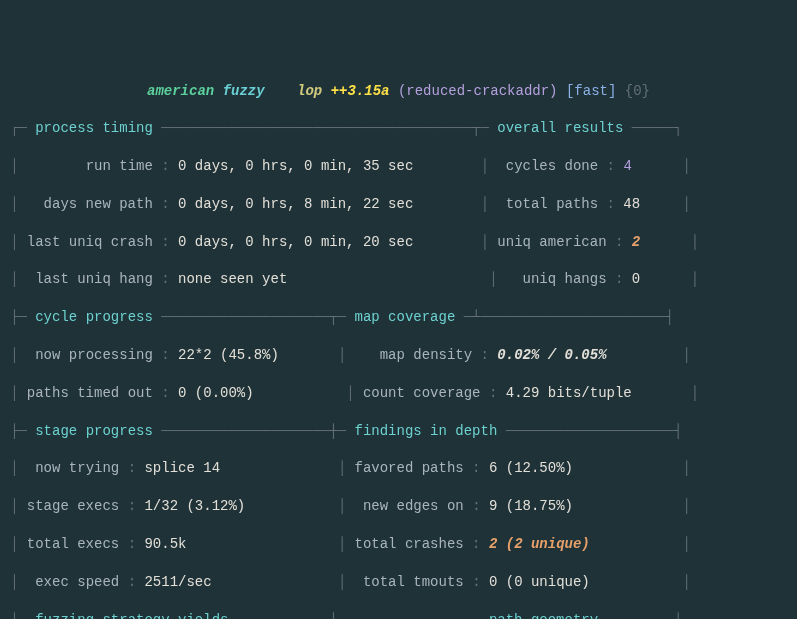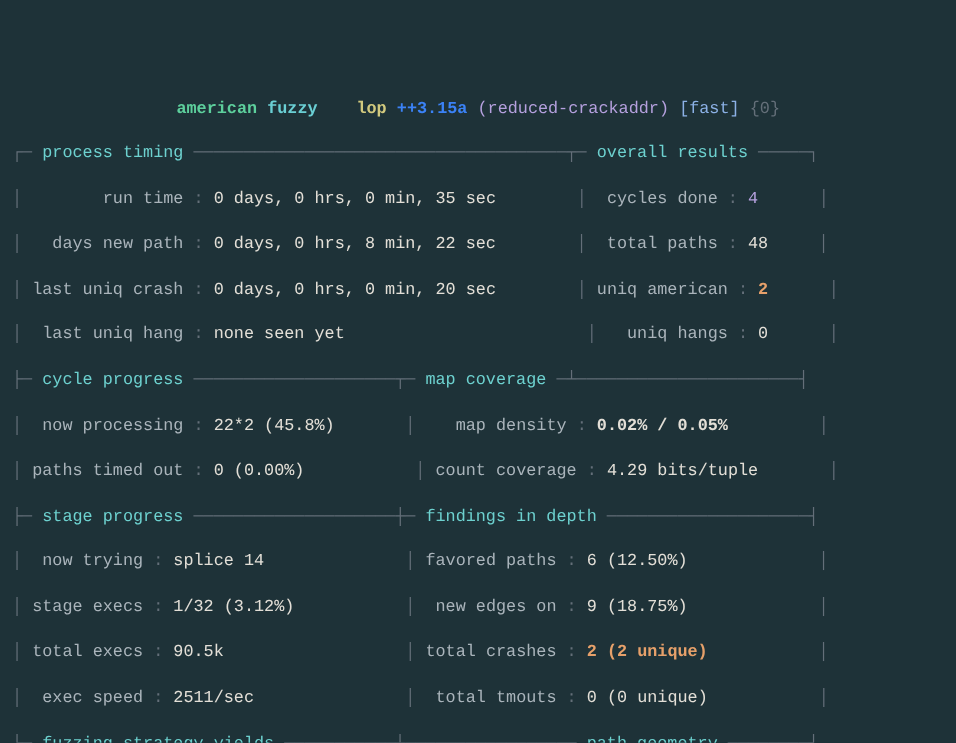--- a/index.html
+++ b/index.html
@@ -12,28 +12,28 @@
     width: 797px;
     height: 619px;
     padding: 6px 10px 10px 10px;
     white-space: pre;
     overflow: hidden;
   }
   .title-row { text-align: center; }
   .c-green  { color: #5dcf9c; }
   .c-teal   { color: #6acfd4; }
   .c-yellow { color: #d1c97e; margin-left: 24px; }
-  .c-pink   { color: #3b82f6; }
+  .c-pink   { color: #fde047; }
   .c-purple { color: #b5a0de; }
   .c-blue   { color: #8cb1e6; }
   .c-white  { color: #e3dfd7; text-align: right; }
   .c-orange { color: #e6a06a; }
   .c-dim    { color: #646f79; }
   .c-cyan   { color: #6dd1cf; }
-  .bold { font-weight: bold; }
+  .bold { font-weight: bold; font-style: italic; }
   .row { display: block; }
 </style>
 </head>
 <body>
 
 
 
 <div class="title-row"><span class="c-green bold">american</span> <span class="c-teal bold">fuzzy</span> <span class="c-yellow bold">lop</span> <span class="c-pink bold">++3.15a</span> <span class="c-purple">(reduced-crackaddr)</span> <span class="c-blue">[fast]</span> <span class="c-dim">{0}</span></div>
 <span class="row"><span class="c-dim">┌─ </span><span class="c-cyan">process timing</span><span class="c-dim"> ─────────────────────────────────────┬─ </span><span class="c-cyan">overall results</span><span class="c-dim"> ─────┐</span></span>
 <span class="row"><span class="c-dim">│        </span><span>run time</span><span class="c-dim"> : </span><span class="c-white">0 days, 0 hrs, 0 min, 35 sec</span><span class="c-dim">        │  </span><span>cycles done</span><span class="c-dim"> : </span><span class="c-purple">4</span><span class="c-dim">      │</span></span>

